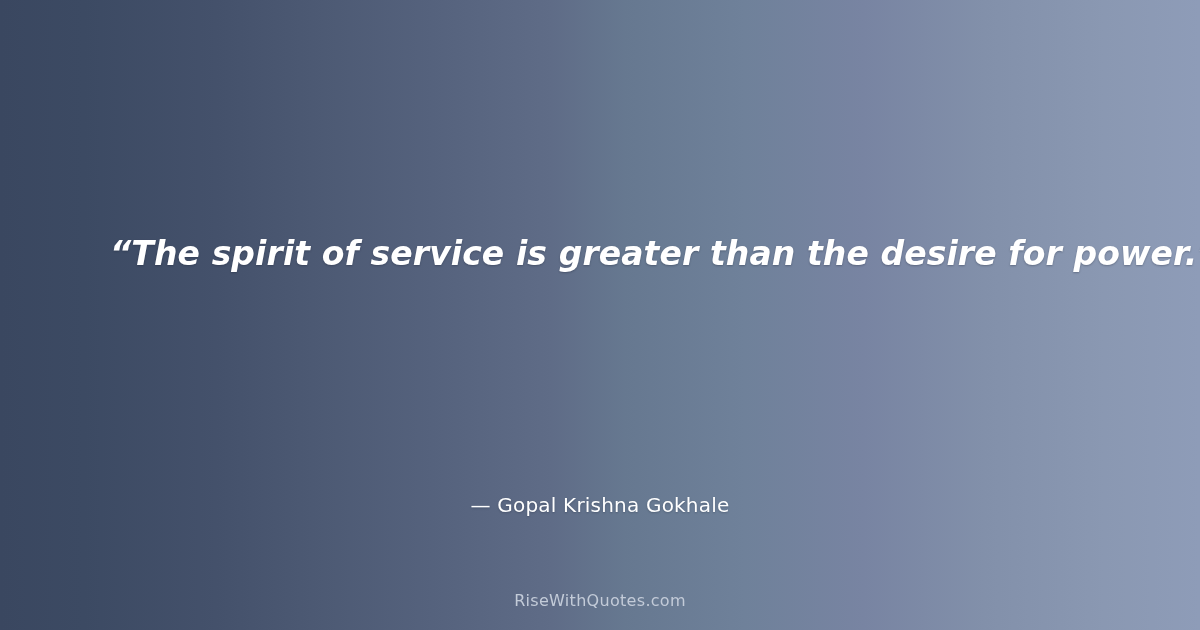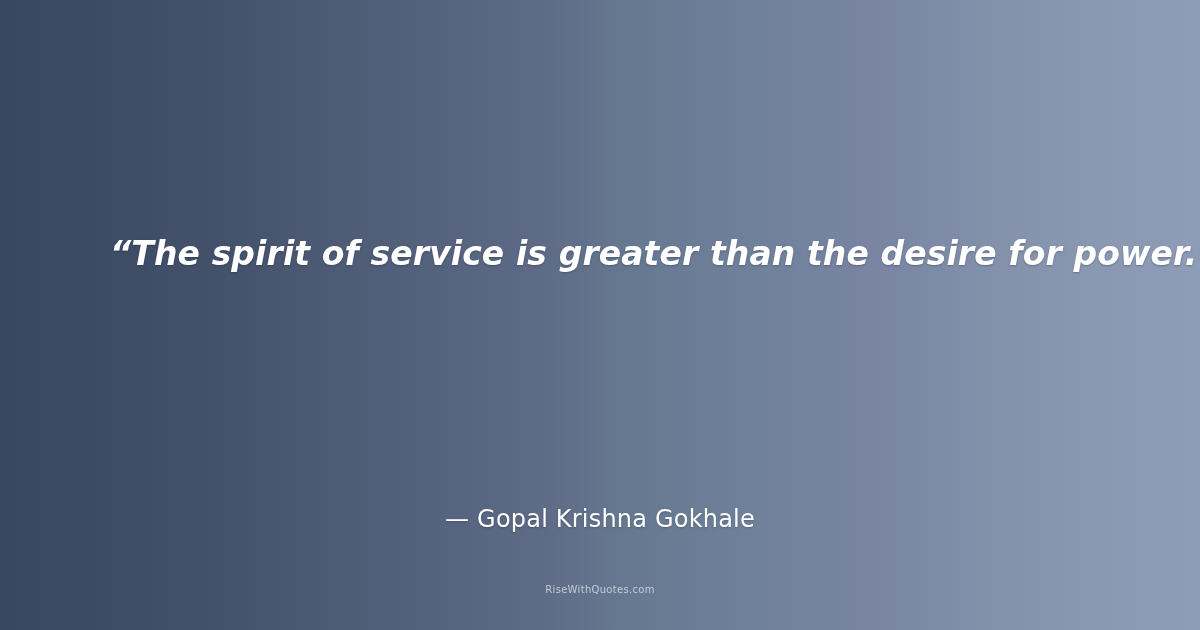--- a/index.html
+++ b/index.html
@@ -68,47 +68,47 @@
   
   .author-block {
     position: absolute;
     left: 0;
     right: 0;
     top: 492px;
     text-align: center;
   }
 
   .author-name {
-    margin: 12px;
+    margin: 0;
     font-family: "DejaVu Sans", "Liberation Sans", sans-serif;
     font-style: normal;
     font-weight: 400;
-    font-size: 24px;
+    font-size: 20px;
     line-height: 1.3;
     letter-spacing: 0.2px;
     color: #ffffff;
     text-shadow: 0 1px 2px rgba(20, 28, 42, 0.25);
     white-space: nowrap;
   }
 
   
   .footer-block {
     position: absolute;
     left: 0;
     right: 0;
     top: 583px;
     text-align: center;
   }
 
   .site-credit {
-    margin: 1px;
+    margin: 8px;
     font-family: "DejaVu Sans", "Liberation Sans", sans-serif;
     font-style: normal;
     font-weight: 400;
-    font-size: 10px;
+    font-size: 16px;
     letter-spacing: 0.3px;
     color: #c3cbd8;
     white-space: nowrap;
   }
 </style>
 </head>
 <body>
 
 <div class="quote-card">
 

